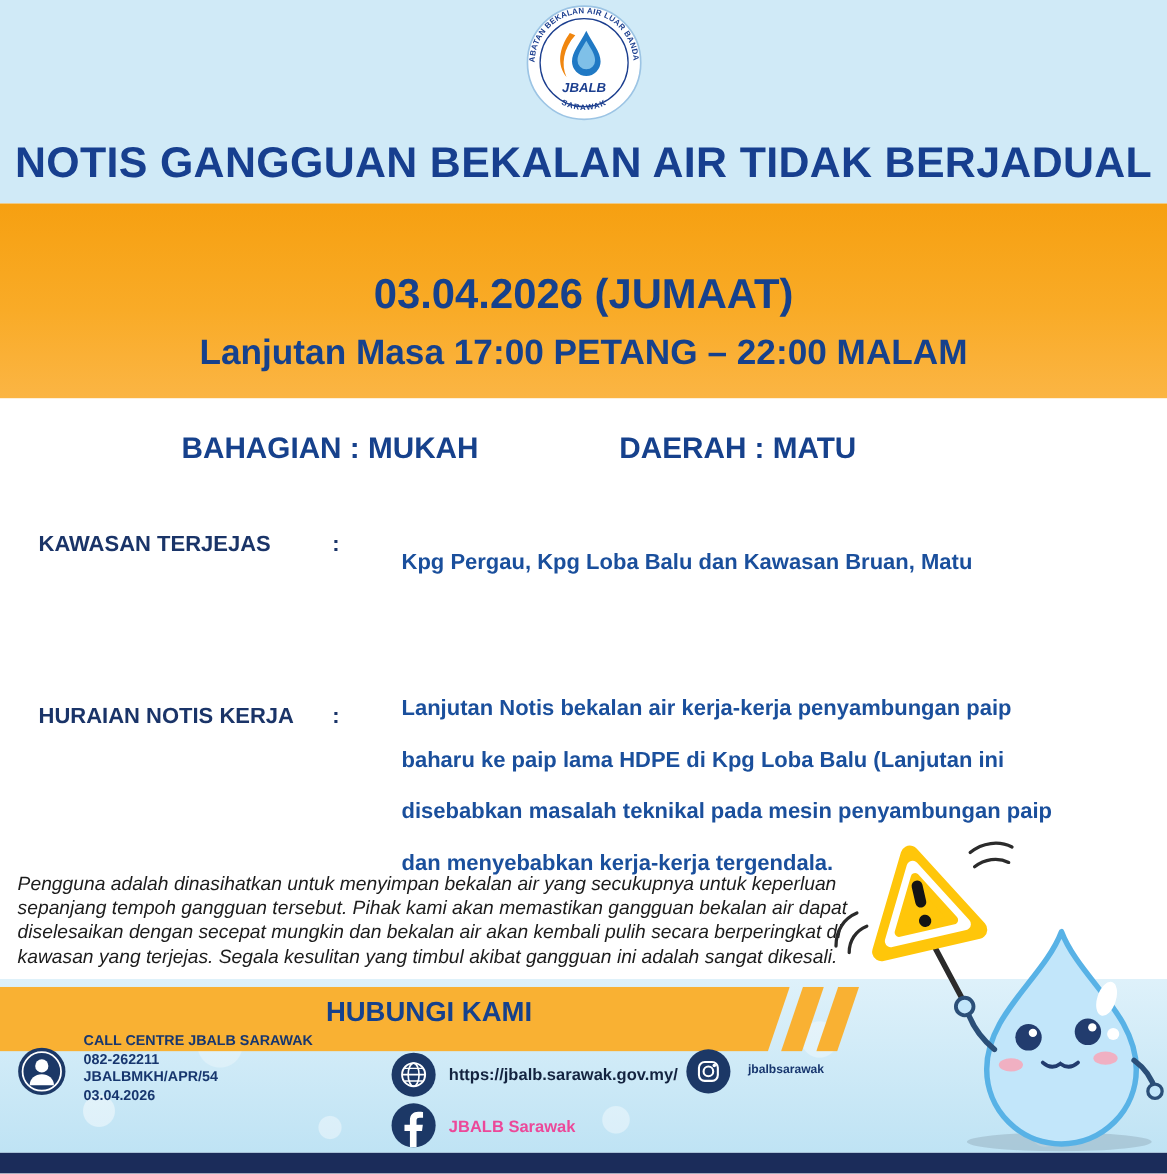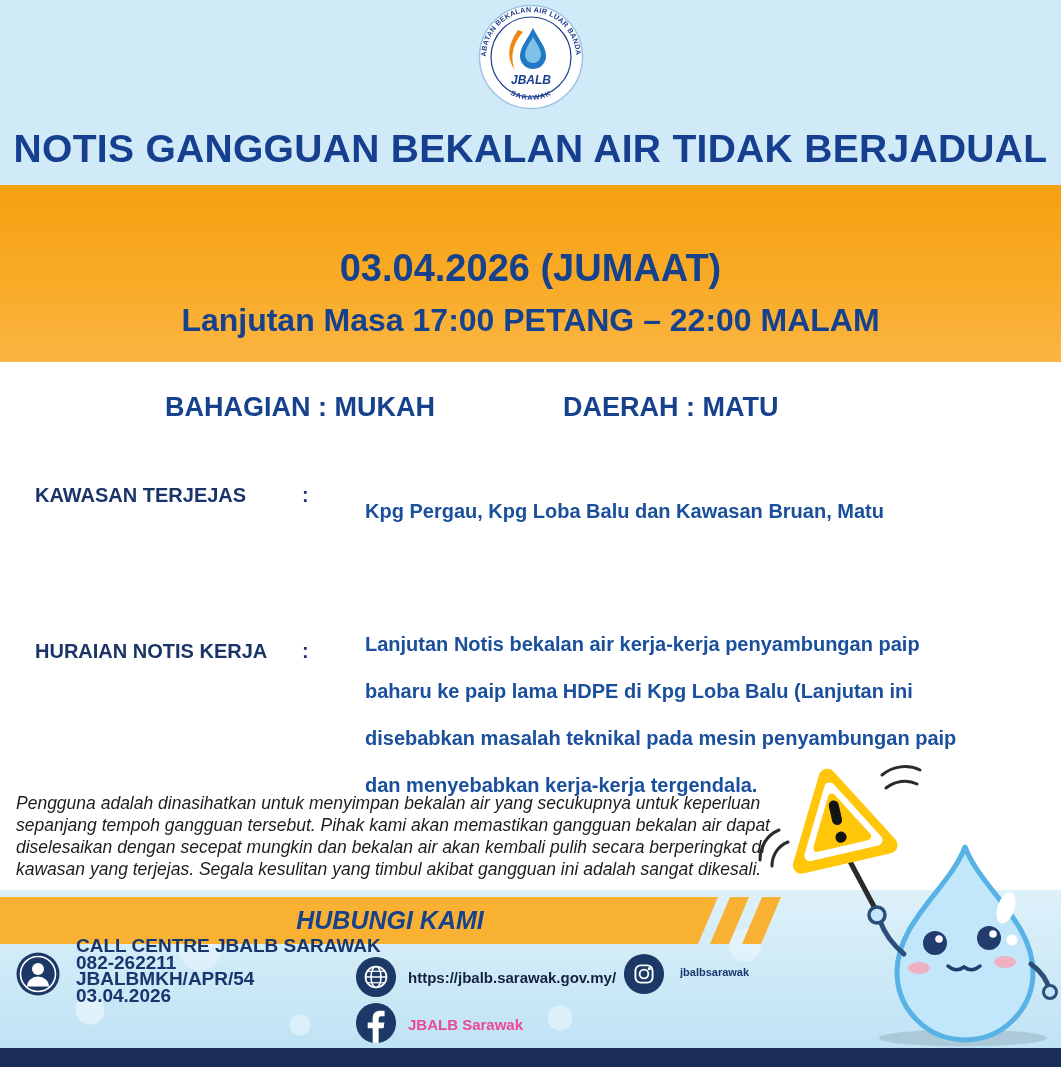--- a/index.html
+++ b/index.html
@@ -35,37 +35,37 @@
   .water-bg { position:absolute; top:890px; left:0; width:100%; height:158px;
     background:
       radial-gradient(circle at 90px 120px,  rgba(255,255,255,0.45) 0 14px, rgba(255,255,255,0) 15px),
       radial-gradient(circle at 300px 135px, rgba(255,255,255,0.40) 0 10px, rgba(255,255,255,0) 11px),
       radial-gradient(circle at 560px 128px, rgba(255,255,255,0.40) 0 12px, rgba(255,255,255,0) 13px),
       radial-gradient(circle at 745px 55px,  rgba(255,255,255,0.35) 0 16px, rgba(255,255,255,0) 17px),
       radial-gradient(circle at 950px 140px, rgba(255,255,255,0.40) 0 12px, rgba(255,255,255,0) 13px),
       radial-gradient(circle at 200px 60px,  rgba(255,255,255,0.30) 0 20px, rgba(255,255,255,0) 21px),
       linear-gradient(180deg,#def1fa 0%, #bfe3f4 100%); }
 
-  .contact-band { position:absolute; top:897px; left:0; width:820px; height:47px;font-style:italic; }
+  .contact-band { position:absolute; top:897px; left:0; width:820px; height:59px; }
   .band-main { position:absolute; inset:0; background:#f9b133;
                clip-path:polygon(0 0, 718px 0, 698px 100%, 0 100%); }
   .band-s1 { position:absolute; inset:0; background:#f9b133;
              clip-path:polygon(730px 0, 749px 0, 729px 100%, 710px 100%); }
   .band-s2 { position:absolute; inset:0; background:#f9b133;
              clip-path:polygon(762px 0, 781px 0, 761px 100%, 742px 100%); }
   .band-heading { position:absolute; top:9px; left:0; width:780px; text-align:center;
                   font-size:25px; font-weight:bold; color:#16418c; }
 
   .contact-icon { position:absolute; }
   #icon-call { top:952px; left:16px;  width:44px; height:44px; }
   #icon-web  { top:956px; left:355px; width:42px; height:42px; }
   #icon-ig   { top:953px; left:623px; width:42px; height:42px; }
   #icon-fb   { top:1002px; left:355px; width:42px; height:42px; }
 
-  .call-lines { position:absolute; top:938px; left:76px; font-size:19px; font-weight:bold;
+  .call-lines { position:absolute; top:938px; left:76px; font-size:13px; font-weight:bold;
                 color:#17366e; line-height:16.5px; }
   .website-text { position:absolute; top:969px; left:408px; font-size:15px; font-weight:bold; color:#13233f; }
   .ig-text  { position:absolute; top:966px; left:680px; font-size:11px; font-weight:bold; color:#17366e; }
   .fb-text  { position:absolute; top:1016px; left:408px; font-size:15px; font-weight:bold; color:#ec4899; }
 
   .mascot { position:absolute; top:742px; left:758px; width:302px; height:305px; }
   .footer-bar { position:absolute; top:1048px; left:0; width:100%; height:19px; background:#1b2c5a; }
 </style>
 </head>
 <body>

